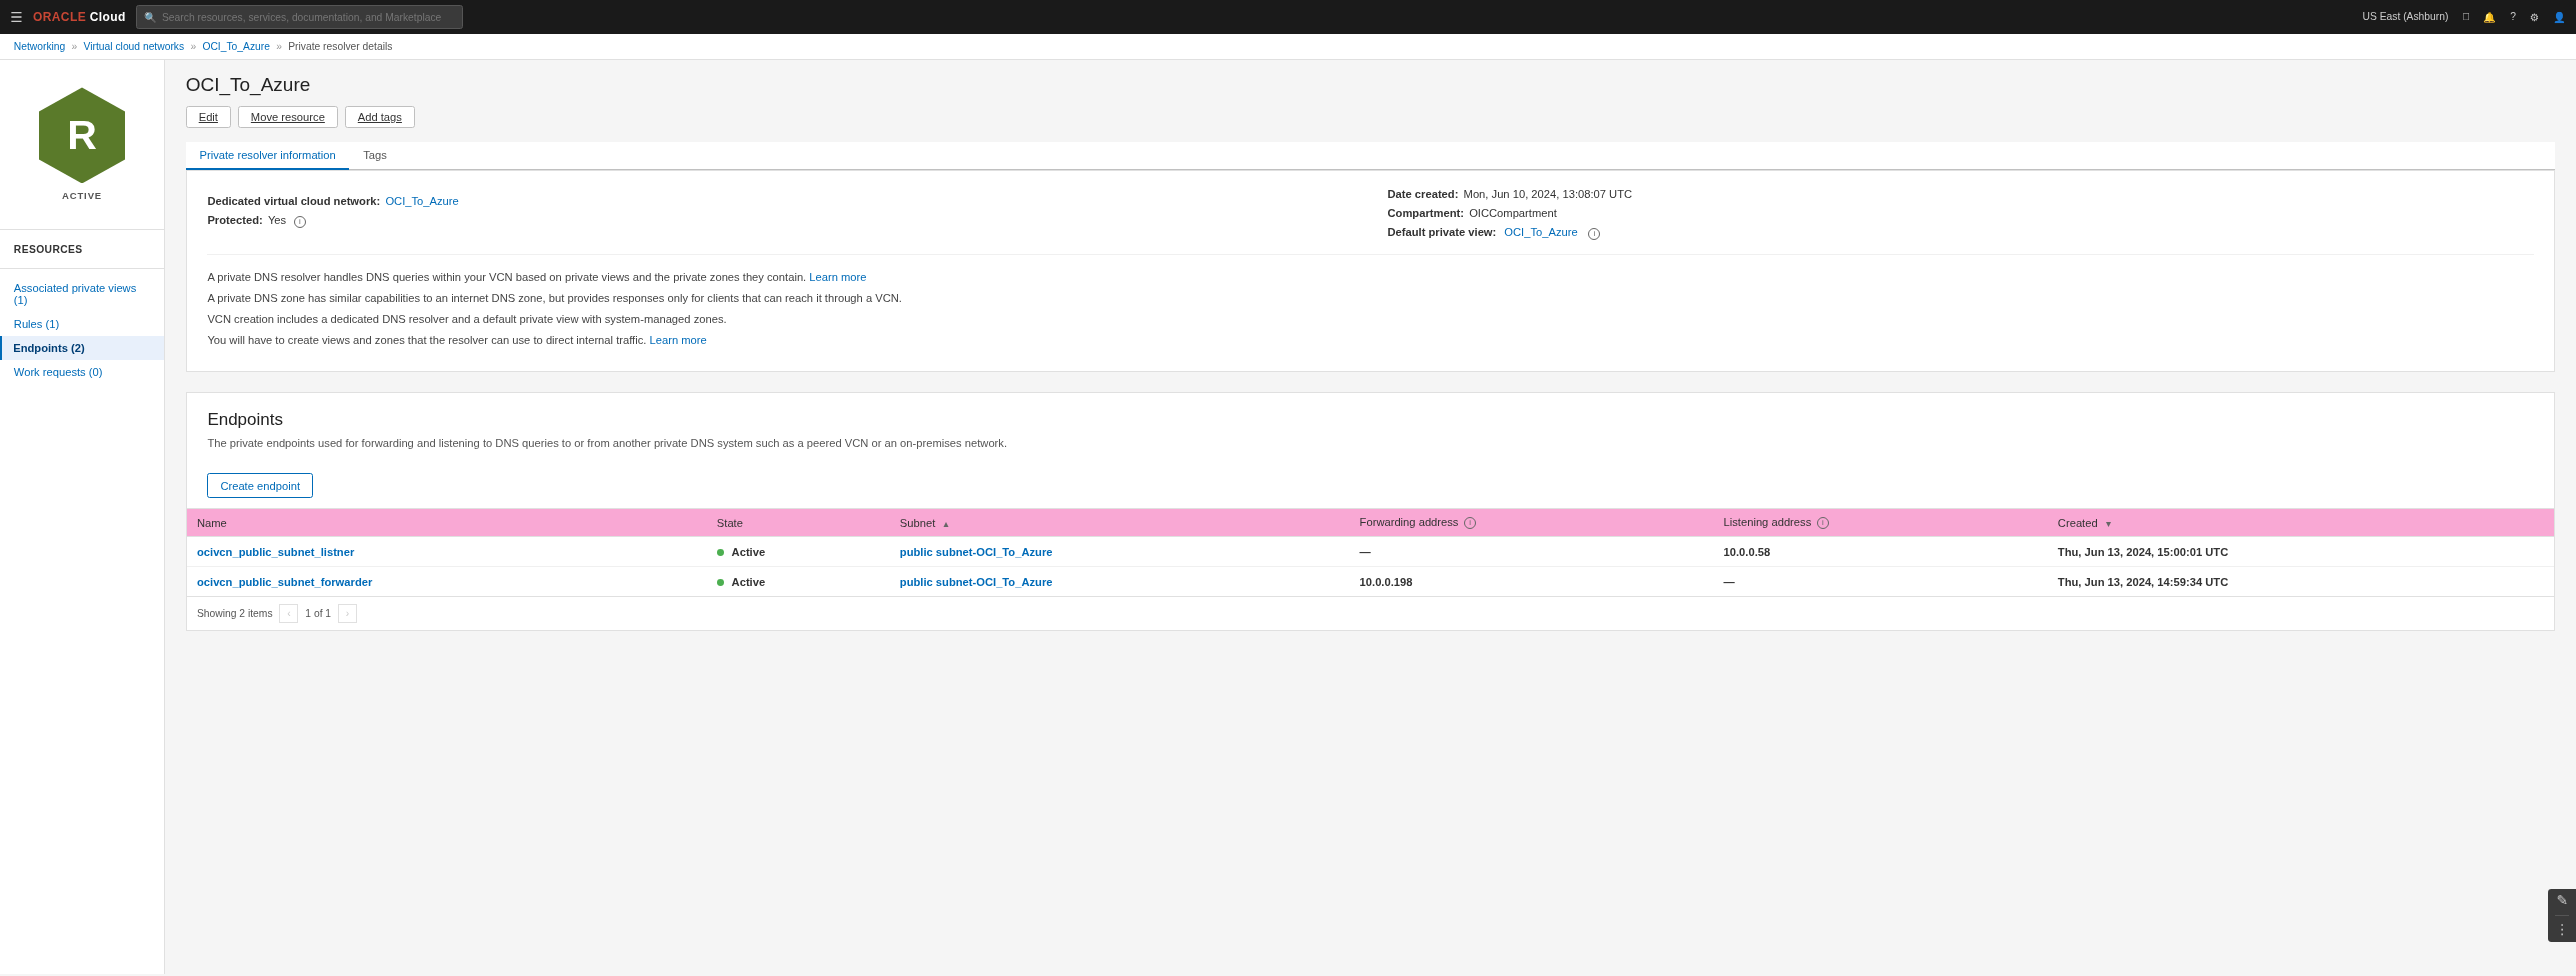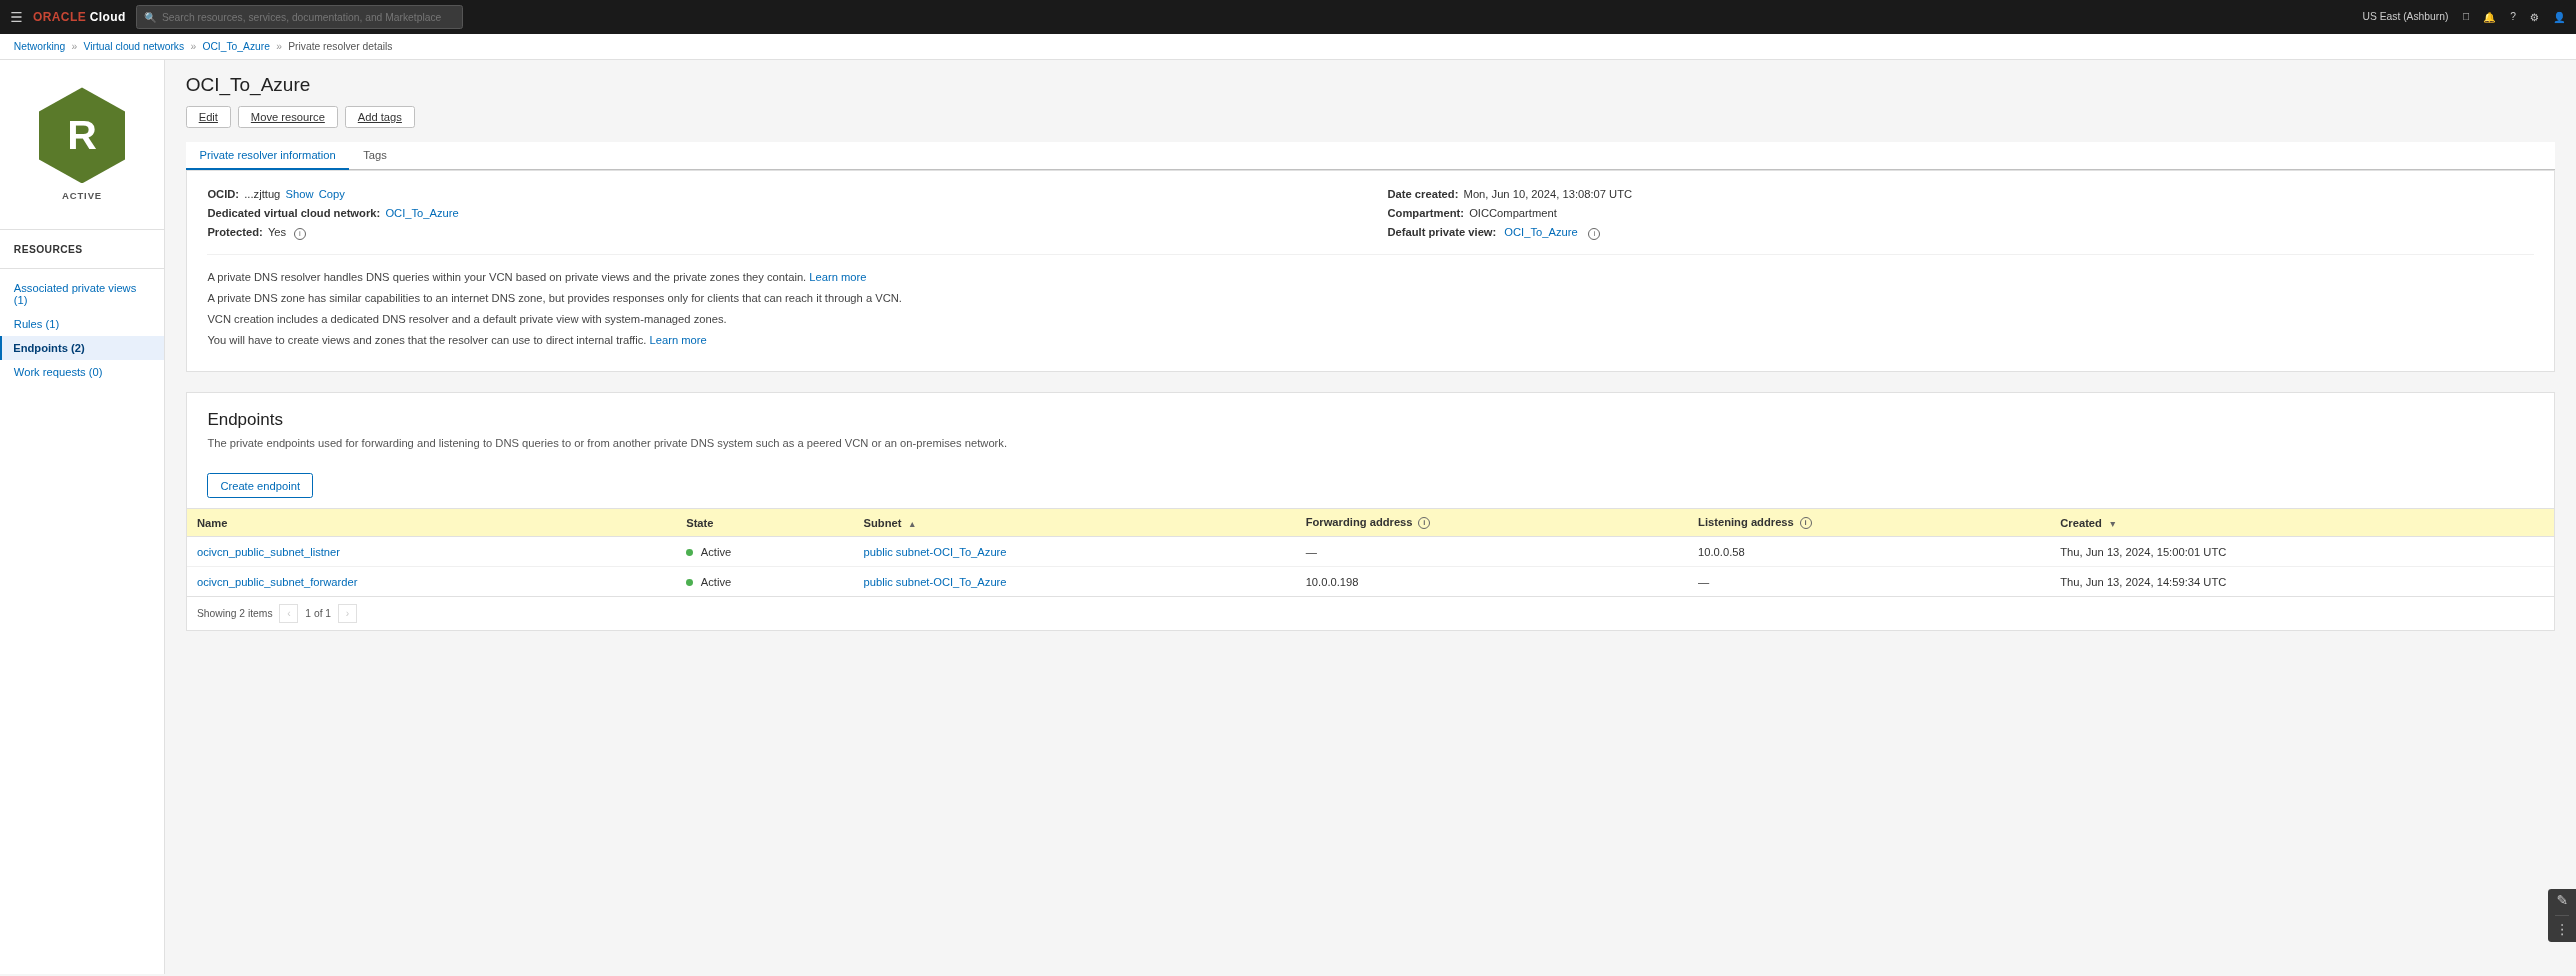--- a/index.html
+++ b/index.html
@@ -255,33 +255,34 @@
       border-radius: 2.6px;
     }
 
     
     .data-table {
       width: 100%;
       border-collapse: collapse;
       font-size: 11.2px;
     }
     .data-table th {
-      background: #fef9c3;
+      background: #f9a8d4;
       padding: 6.9px 10.3px;
       text-align: left;
-      font-weight: 700;
+      font-weight: 400;
       color: #333;
       border-top: 0.9px solid #e0e0e0;
       border-bottom: 0.9px solid #e0e0e0;
       white-space: nowrap;
     }
     .data-table td {
       padding: 8.6px 10.3px;
       border-bottom: 0.9px solid #f0f0f0;
       color: #333;
+      font-weight: bold;
     }
     .data-table tr:last-child td { border-bottom: none; }
     .status-dot {
       display: inline-block;
       width: 6.9px;
       height: 6.9px;
       border-radius: 50%;
       margin-right: 5.2px;
     }
     .status-active { background: #4CAF50; }
@@ -402,26 +403,20 @@
 
     <div class="tabs">
       <div class="tab active">Private resolver information</div>
       <div class="tab">Tags</div>
     </div>
 
     <div class="info-panel">
       <div class="info-grid">
 
         <div>
-          <div class="info-row">
-            <span class="info-label">OCID:</span>
-            <span class="info-value">...zjttug</span>
-            <a class="info-action" href="#">Show</a>
-            <a class="info-action" href="#">Copy</a>
-          </div>
           <div class="info-row" style="margin-top:6.9px;">
             <span class="info-label">Dedicated virtual cloud network:</span>
             <a class="info-link" href="#">OCI_To_Azure</a>
           </div>
           <div class="info-row" style="margin-top:6.9px;">
             <span class="info-label">Protected:</span>
             <span class="info-value">Yes</span>
             <span class="circle-info">i</span>
           </div>
         </div>

